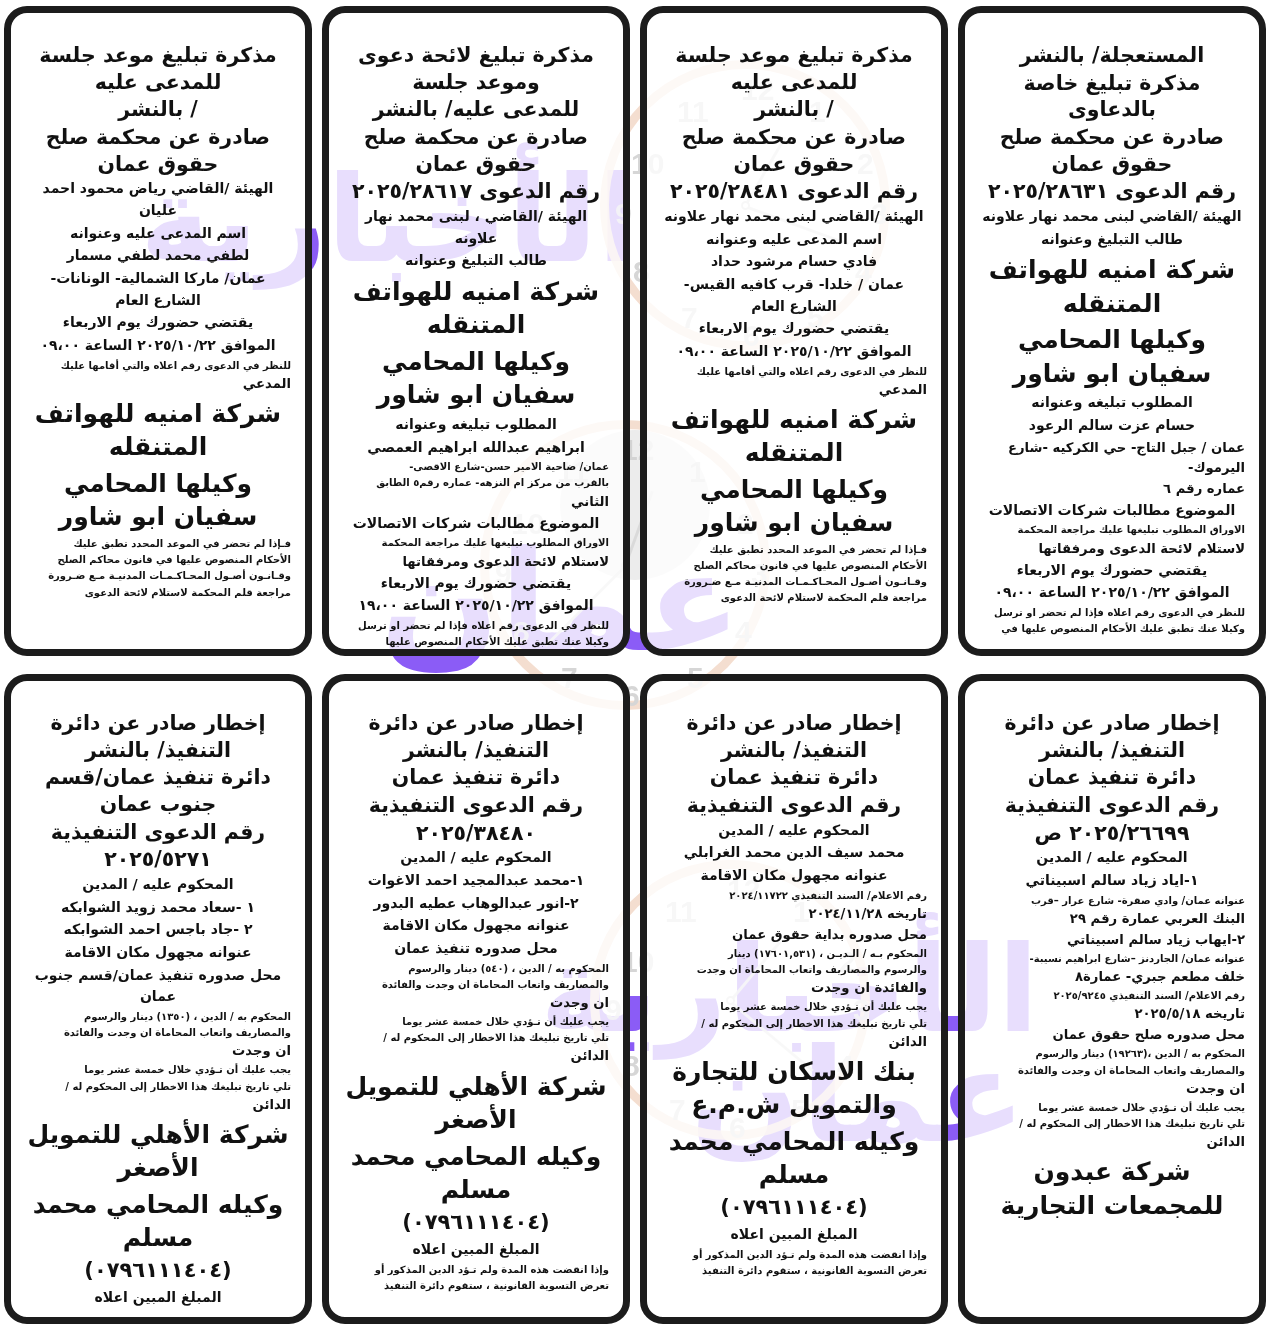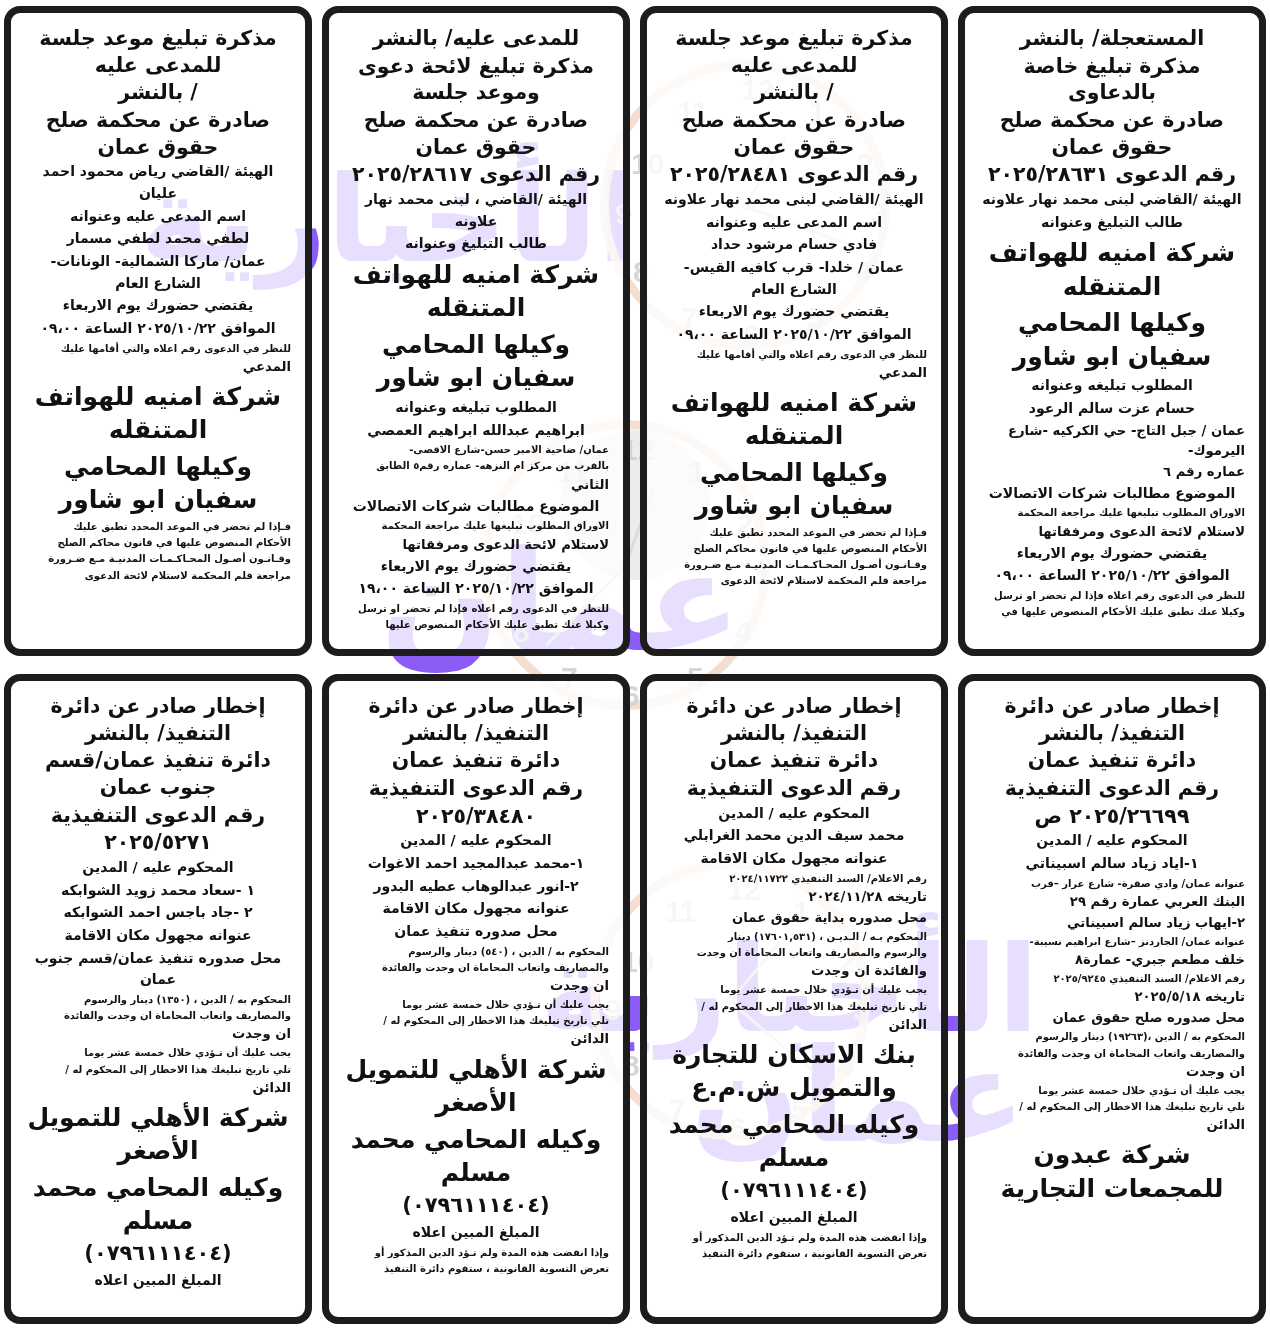--- a/index.html
+++ b/index.html
@@ -74,23 +74,23 @@
     grid-template-rows: 650px 650px;
     column-gap: 10px;
     row-gap: 18px;
     padding: 6px 4px;
     width: 1270px;
     height: 1330px;
   }
   .notice {
     position: relative;
     border: 7px solid #1c1c1c;
-    border-radius: 16px;
+    border-radius: 23px;
     background: rgba(255,255,255,0.80);
-    padding: 12px 14px 10px 14px;
+    padding: 29px 14px 10px 14px;
     overflow: hidden;
     display: flex;
     flex-direction: column;
     align-items: flex-end;
   }
   .notice-body {
     direction: rtl;
     text-align: center;
   }
 
@@ -246,22 +246,22 @@
           <p class="ln big">شركة امنيه للهواتف المتنقله</p>
           <p class="ln big">وكيلها المحامي سفيان ابو شاور</p>
           <p class="ln sm-r-just">فـإذا لم تحضر في الموعد المحدد تطبق عليك</p>
           <p class="ln sm-r-just">الأحكام المنصوص عليها في قانون محاكم الصلح</p>
           <p class="ln sm-r-just">وقـانـون أصـول المحـاكـمـات المدنيـة مـع ضـرورة</p>
           <p class="ln sm-r-just">مراجعة  قلم  المحكمة  لاستلام  لائحة  الدعوى</p>
         </div>
       </div>
       <div class="notice" style="border-color: rgb(28, 28, 28);">
         <div class="notice-body">
+          <p class="ln hdr">مذكرة تبليغ لائحة دعوى وموعد جلسة</p>
           <p class="ln hdr">للمدعى عليه/ بالنشر</p>
-          <p class="ln hdr">مذكرة تبليغ لائحة دعوى وموعد جلسة</p>
           <p class="ln hdr">صادرة عن محكمة صلح حقوق عمان</p>
           <p class="ln hdr">رقم الدعوى  ٢٠٢٥/٢٨٦١٧</p>
           <p class="ln sm">الهيئة /القاضي ، لبنى محمد نهار علاونه</p>
           <p class="ln sm">طالب التبليغ وعنوانه</p>
           <p class="ln big">شركة امنيه للهواتف المتنقله</p>
           <p class="ln big">وكيلها المحامي سفيان ابو شاور</p>
           <p class="ln sm">المطلوب تبليغه وعنوانه</p>
           <p class="ln sm">ابراهيم عبدالله ابراهيم العمصي</p>
           <p class="ln sm-r-just">عمان/  ضاحية  الامير  حسن-شارع  الاقصى-</p>
           <p class="ln sm-r-just">بالقرب من مركز ام النزهه- عماره رقم٥ الطابق</p>

